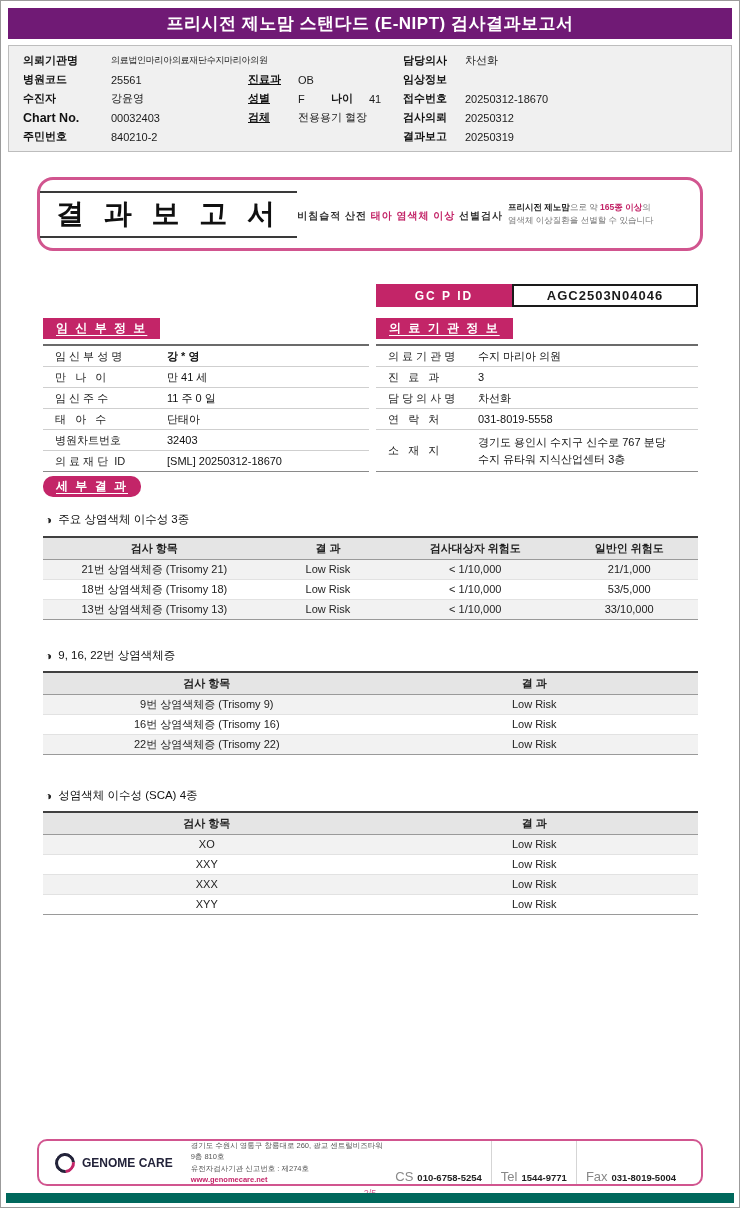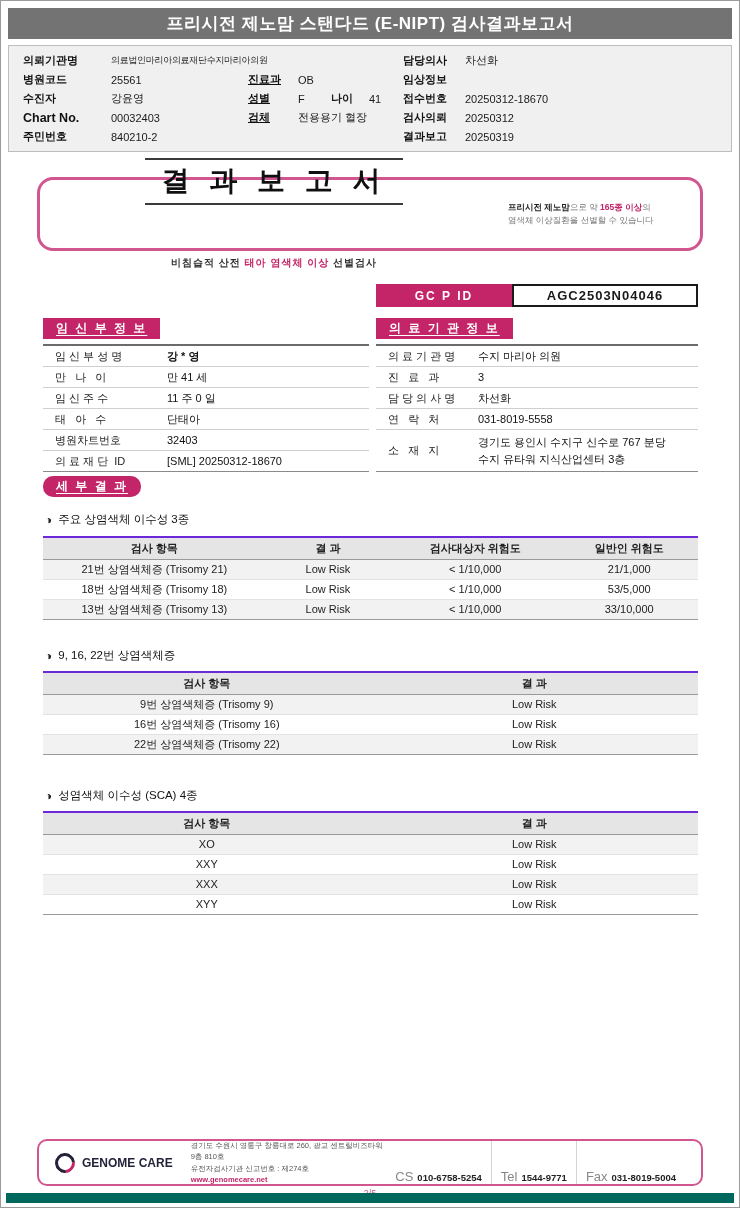--- a/index.html
+++ b/index.html
@@ -1,21 +1,21 @@
 <!DOCTYPE html>
 <html><head>
 <meta charset="utf-8">
 <style>
   * { margin:0; padding:0; box-sizing:border-box; }
   html,body { width:740px; height:1208px; overflow:hidden; }
   body { font-family:"Liberation Sans","DejaVu Sans",sans-serif; background:#fff; position:relative; color:#1a1a1a; }
   .page { position:absolute; inset:0; border:1px solid #9b9b9b; background:#fff; }
 
   
-  .title-bar { position:absolute; left:7px; right:7px; top:7px; height:31px; background:#737373;
+  .title-bar { position:absolute; left:7px; right:7px; top:7px; height:31px; background:#701a75;
     color:#fff; display:flex; align-items:center; justify-content:center; font-size:17px; font-weight:bold; letter-spacing:.5px; }
 
   
   .info-box { position:absolute; left:7px; right:7px; top:44px; height:107px; background:#F0F0F0;
     border:1px solid #BDBDBD; display:flex; padding:5px 12px 5px 14px; }
   .info-col { display:flex; flex-direction:column; }
   .c1 { width:225px; } .c2 { width:155px; } .c3 { flex:1; }
   .info-row { display:flex; align-items:center; height:19.2px; font-size:11px; white-space:nowrap; }
   .info-row .lbl { font-weight:bold; flex-shrink:0; color:#111; }
   .c1 .lbl { width:88px; } .c2 .lbl { width:50px;text-decoration:underline; } .c3 .lbl { width:62px; }
@@ -28,21 +28,21 @@
   .report-card { position:absolute; left:36px; right:36px; top:176px; height:74px; border:3px solid #D1558F;
     border-radius:16px; display:flex; align-items:center; background:#fff; }
   .logo-block { width:212px; padding-left:28px; }
   .precision-pill { width:98px; height:13px; border-radius:7px; background:#1E1E32; color:#fff; font-size:7px;
     letter-spacing:1.5px; display:flex; align-items:center; justify-content:center; gap:4px; margin-bottom:3px; font-weight:bold; }
   .pdot { width:4px; height:4px; border-radius:50%; background:#C32568; }
   .brand-line { display:flex; align-items:center; gap:5px; }
   .brand { font-size:20px; font-weight:bold; color:#1E1E32; }
   .brand-kr-1 { color:#C32568; font-weight:bold; font-size:10.5px; }
   .brand-kr-2 { background:#1E1E32; color:#fff; font-weight:bold; font-size:10.5px; padding:1px 4px; border-radius:2px; }
-  .title-block { flex:1; display:flex; flex-direction:column; align-items:center;gap:48px; }
+  .title-block { flex:1; display:flex; flex-direction:row; align-items:center; }
   .title-box { border-top:2px solid #3a3a3a; border-bottom:2px solid #3a3a3a; padding:2px 16px 3px;
     font-size:28px; font-weight:bold; letter-spacing:6px; color:#101010; white-space:pre; }
   .subtitle { margin-top:3px; font-size:10px; font-weight:bold; color:#333; letter-spacing:1px; }
   .hl { color:#C32568; }
   .tagline { width:192px; padding-right:16px; font-size:8.5px; color:#777; line-height:1.55; }
   .tb { color:#222; font-weight:bold; }
   .tagline .hl { font-weight:bold; }
 
   
   .gcp-bar { position:absolute; top:283px; left:375px; width:322px; height:23px; display:flex; }
@@ -66,21 +66,21 @@
   .kv-right { left:375px; width:322px; }
   .kv-right .kv-label { width:96px; }
   .tall { min-height:42px; }
   .pre { white-space:pre-line; line-height:1.5; }
   .bold { font-weight:bold; }
 
   
   .tbl-caption { position:absolute; left:44px; font-size:11.5px; color:#111; display:flex; align-items:center; gap:6px; }
   .bullet { font-size:12px; color:#222; }
   .res-table { position:absolute; left:42px; width:655px; border-collapse:collapse; font-size:11px; color:#222; background:#fff; }
-  .res-table th { background:#E5E5E5; font-weight:bold; height:22px; border-top:2px solid #6d28d9; border-bottom:1px solid #9a9a9a; text-align:center; }
+  .res-table th { background:#E5E5E5; font-weight:bold; height:22px; border-top:2px solid #404040; border-bottom:1px solid #9a9a9a; text-align:center; }
   .res-table td { height:20px; text-align:center; border-bottom:1px solid #e2e2e2; }
   .res-table tbody tr:nth-child(odd) { background:#F2F2F2; }
   .res-table tbody tr:last-child td { border-bottom:1px solid #9a9a9a; }
   .t1 { top:535px; } .cap1 { top:511px; }
   .t2 { top:670px; } .cap2 { top:647px; }
   .t3 { top:810px; } .cap3 { top:787px; }
 
   
   .footer-card { position:absolute; left:36px; right:36px; top:1138px; height:47px; border:2px solid #D1558F;
     border-radius:10px; display:flex; align-items:center; padding:0 16px; background:#fff; }

